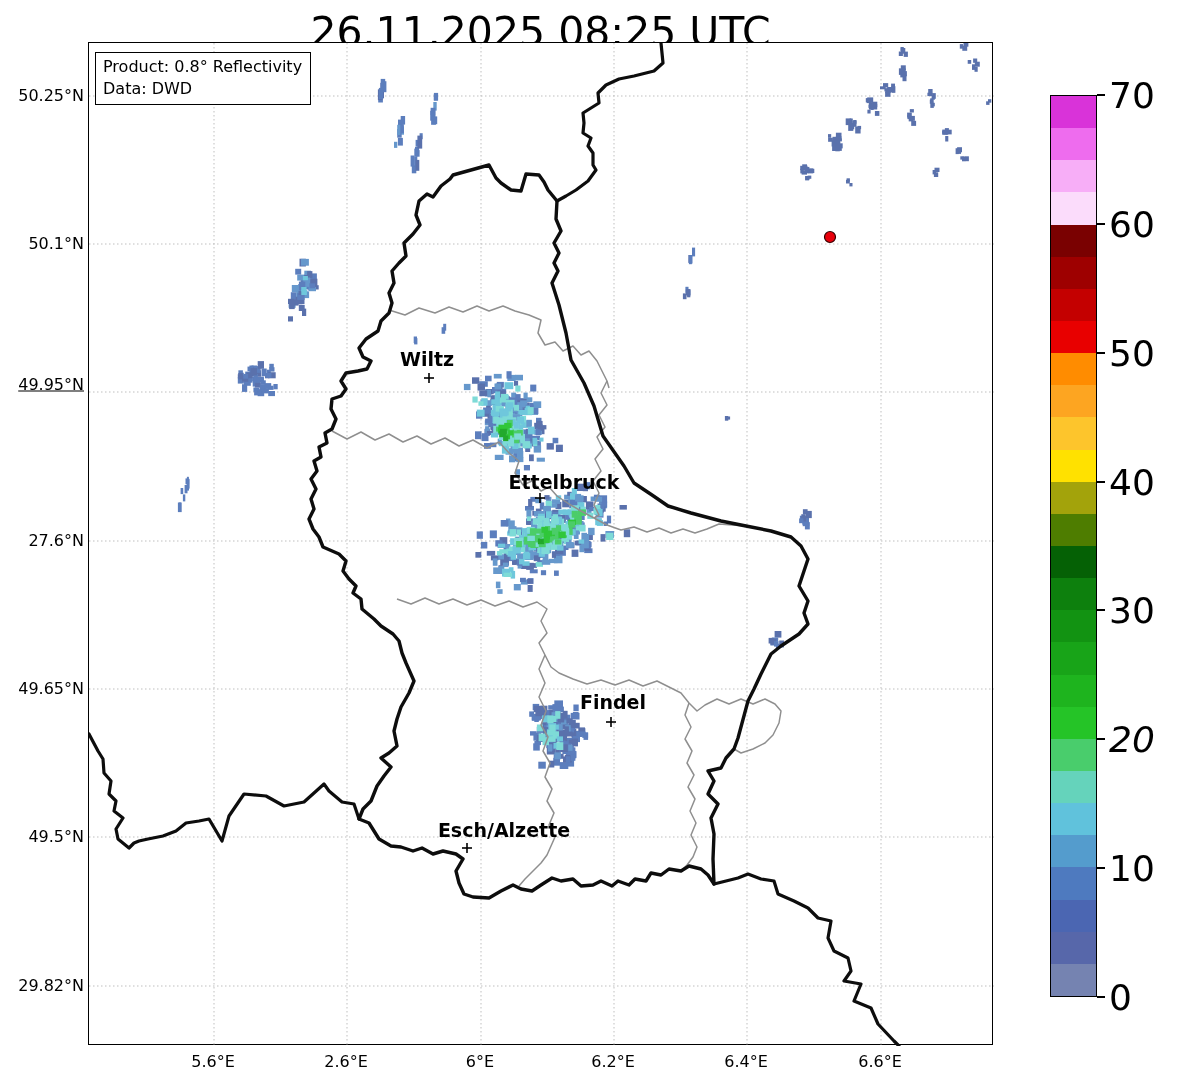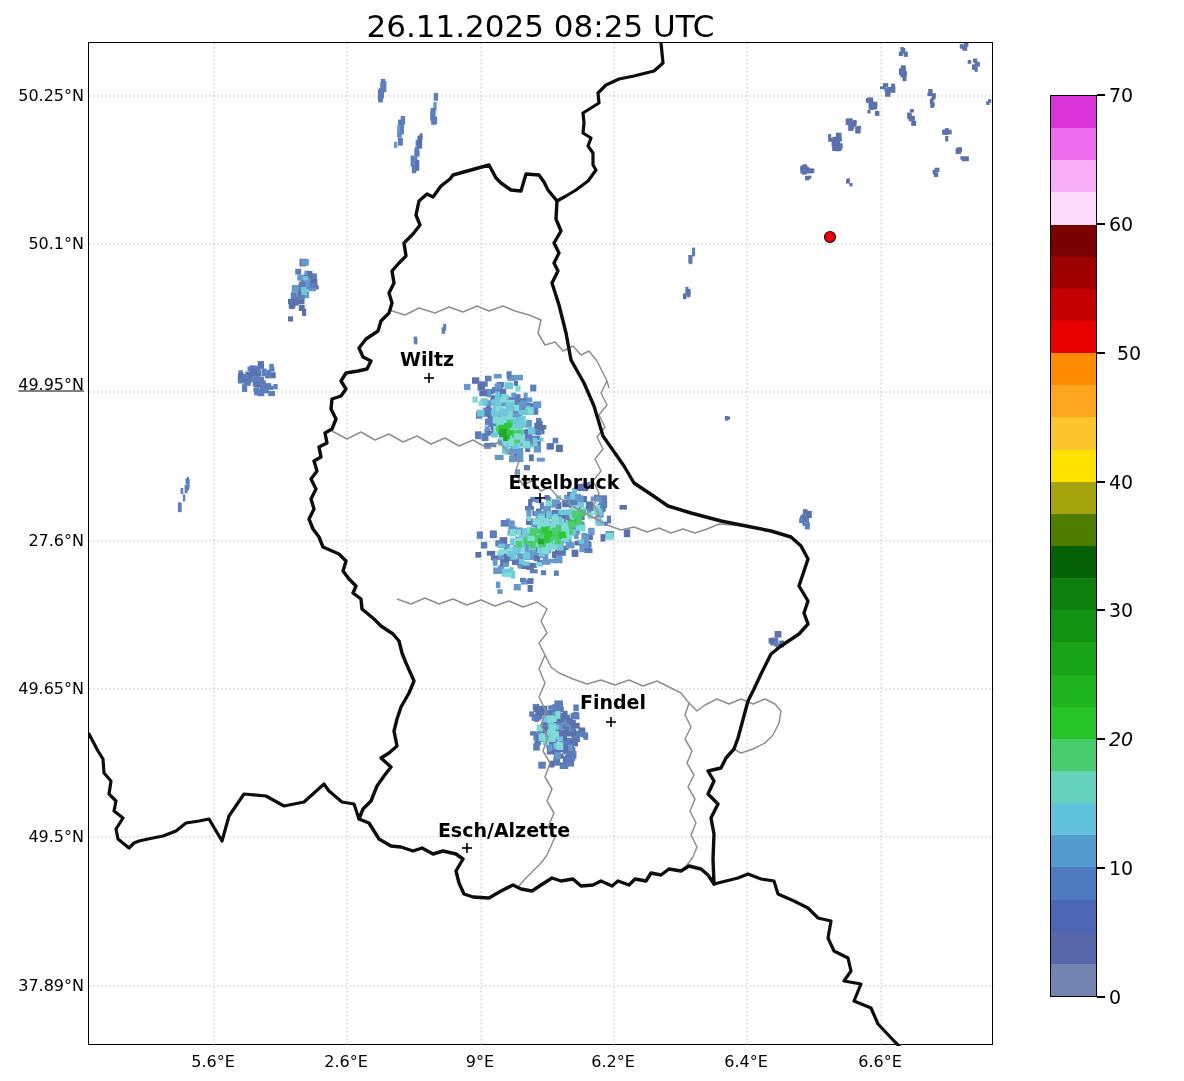--- a/index.html
+++ b/index.html
@@ -1,32 +1,32 @@
 <!DOCTYPE html>
 <html><head>
 <meta charset="utf-8">
 <style>
   html,body{margin:0;padding:0;background:#ffffff;}
   body{font-family:"DejaVu Sans","Liberation Sans",sans-serif;}
   .figure{position:relative;width:1184px;height:1081px;background:#fff;overflow:hidden;}
   .plot-title{position:absolute;left:88px;top:8px;width:905px;text-align:center;
-    font-size:31px;color:#000;}
+    font-size:41px;color:#000;}
   .map-plot{position:absolute;left:88px;top:42px;width:905px;height:1003px;
     border:1.6px solid #000;background:#fff;box-sizing:border-box;}
   .map-plot svg{position:absolute;left:0;top:0;}
   .legend-box{position:absolute;left:6px;top:9px;background:#fff;border:1.3px solid #000;
     padding:3px 8px 4px 7px;font-size:16px;line-height:1.38;color:#000;z-index:5;}
   .lat-label{position:absolute;right:1100px;transform:translateY(-50%);
     font-size:16px;color:#000;white-space:nowrap;}
   .lon-label{position:absolute;top:1052px;transform:translateX(-50%);
     font-size:16px;color:#000;white-space:nowrap;}
   .colorbar{position:absolute;border:1.2px solid #000;display:flex;
     flex-direction:column-reverse;box-sizing:border-box;}
   .cb-seg{flex:1 1 auto;}
-  .cb-tick{position:absolute;font-size:19px;color:#000;transform:translateY(-50%);white-space:nowrap;}
+  .cb-tick{position:absolute;font-size:36px;color:#000;transform:translateY(-50%);white-space:nowrap;}
   .cb-tickmark{position:absolute;width:8px;height:2px;background:#000;transform:translateY(-50%);}
 </style>
 </head>
 <body>
 
 <div class="figure">
   <div class="plot-title">26.11.2025 08:25 UTC</div>
 
   <div class="map-plot">
     <svg id="map-svg" width="905" height="1003" viewBox="0 0 905 1003">
@@ -1252,35 +1252,39 @@
             <line x1="522" y1="674" x2="522" y2="684" stroke="#000" stroke-width="1.6"></line>
           </g>
           <text x="415" y="794" text-anchor="middle" font-size="19px" font-weight="bold" fill="#000">Esch/Alzette</text>
           <g>
             <line x1="373" y1="805" x2="383" y2="805" stroke="#000" stroke-width="1.6"></line>
             <line x1="378" y1="800" x2="378" y2="810" stroke="#000" stroke-width="1.6"></line>
           </g>
         </g>
         <circle cx="741" cy="194" r="5.5" fill="#e8000b" stroke="#330000" stroke-width="1.2"></circle>
       </svg>
+    <div class="legend-box">
+      <div>Product: 0.8° Reflectivity</div>
+      <div>Data: DWD</div>
+    </div>
   </div>
 
   <div id="lat-axis">
       <div class="lat-label" style="top: 95px;">50.25°N</div>
       <div class="lat-label" style="top: 243px;">50.1°N</div>
       <div class="lat-label" style="top: 384px; text-decoration: underline;">49.95°N</div>
       <div class="lat-label" style="top: 540px;">27.6°N</div>
       <div class="lat-label" style="top: 688px; text-align: center;">49.65°N</div>
       <div class="lat-label" style="top: 836px;">49.5°N</div>
-      <div class="lat-label" style="top: 985px;">37.89°N</div>
+      <div class="lat-label" style="top: 985px;">29.82°N</div>
     </div>
   <div id="lon-axis">
       <div class="lon-label" style="left: 213px;">5.6°E</div>
       <div class="lon-label" style="left: 346px;">2.6°E</div>
-      <div class="lon-label" style="left: 480px;">9°E</div>
+      <div class="lon-label" style="left: 480px;">6°E</div>
       <div class="lon-label" style="left: 613px;">6.2°E</div>
       <div class="lon-label" style="left: 746px;">6.4°E</div>
       <div class="lon-label" style="left: 880px;">6.6°E</div>
     </div>
 
   <div class="colorbar" id="colorbar" style="left: 1050px; top: 95px; width: 47px; height: 902px;">
       <div class="cb-seg" style="background: rgb(117, 131, 177);"></div>
       <div class="cb-seg" style="background: rgb(87, 103, 170);"></div>
       <div class="cb-seg" style="background: rgb(75, 102, 178);"></div>
       <div class="cb-seg" style="background: rgb(78, 122, 191);"></div>
@@ -1314,20 +1318,20 @@
       <div class="cb-tick" style="left: 1109px; top: 997px;">0</div>
       <div class="cb-tickmark" style="left: 1097px; top: 868.143px;"></div>
       <div class="cb-tick" style="left: 1109px; top: 868.143px;">10</div>
       <div class="cb-tickmark" style="left: 1097px; top: 739.286px;"></div>
       <div class="cb-tick" style="left: 1109px; top: 739.286px; font-style: italic;">20</div>
       <div class="cb-tickmark" style="left: 1097px; top: 610.429px;"></div>
       <div class="cb-tick" style="left: 1109px; top: 610.429px;">30</div>
       <div class="cb-tickmark" style="left: 1097px; top: 481.571px;"></div>
       <div class="cb-tick" style="left: 1109px; top: 481.571px;">40</div>
       <div class="cb-tickmark" style="left: 1097px; top: 352.714px;"></div>
-      <div class="cb-tick" style="left: 1109px; top: 352.714px; margin-left: 8px;">50</div>
+      <div class="cb-tick" style="left: 1109px; top: 352.714px;">50</div>
       <div class="cb-tickmark" style="left: 1097px; top: 223.857px;"></div>
       <div class="cb-tick" style="left: 1109px; top: 223.857px;">60</div>
       <div class="cb-tickmark" style="left: 1097px; top: 95px;"></div>
       <div class="cb-tick" style="left: 1109px; top: 95px;">70</div>
     </div>
 
 </div>
 
 </body></html>

